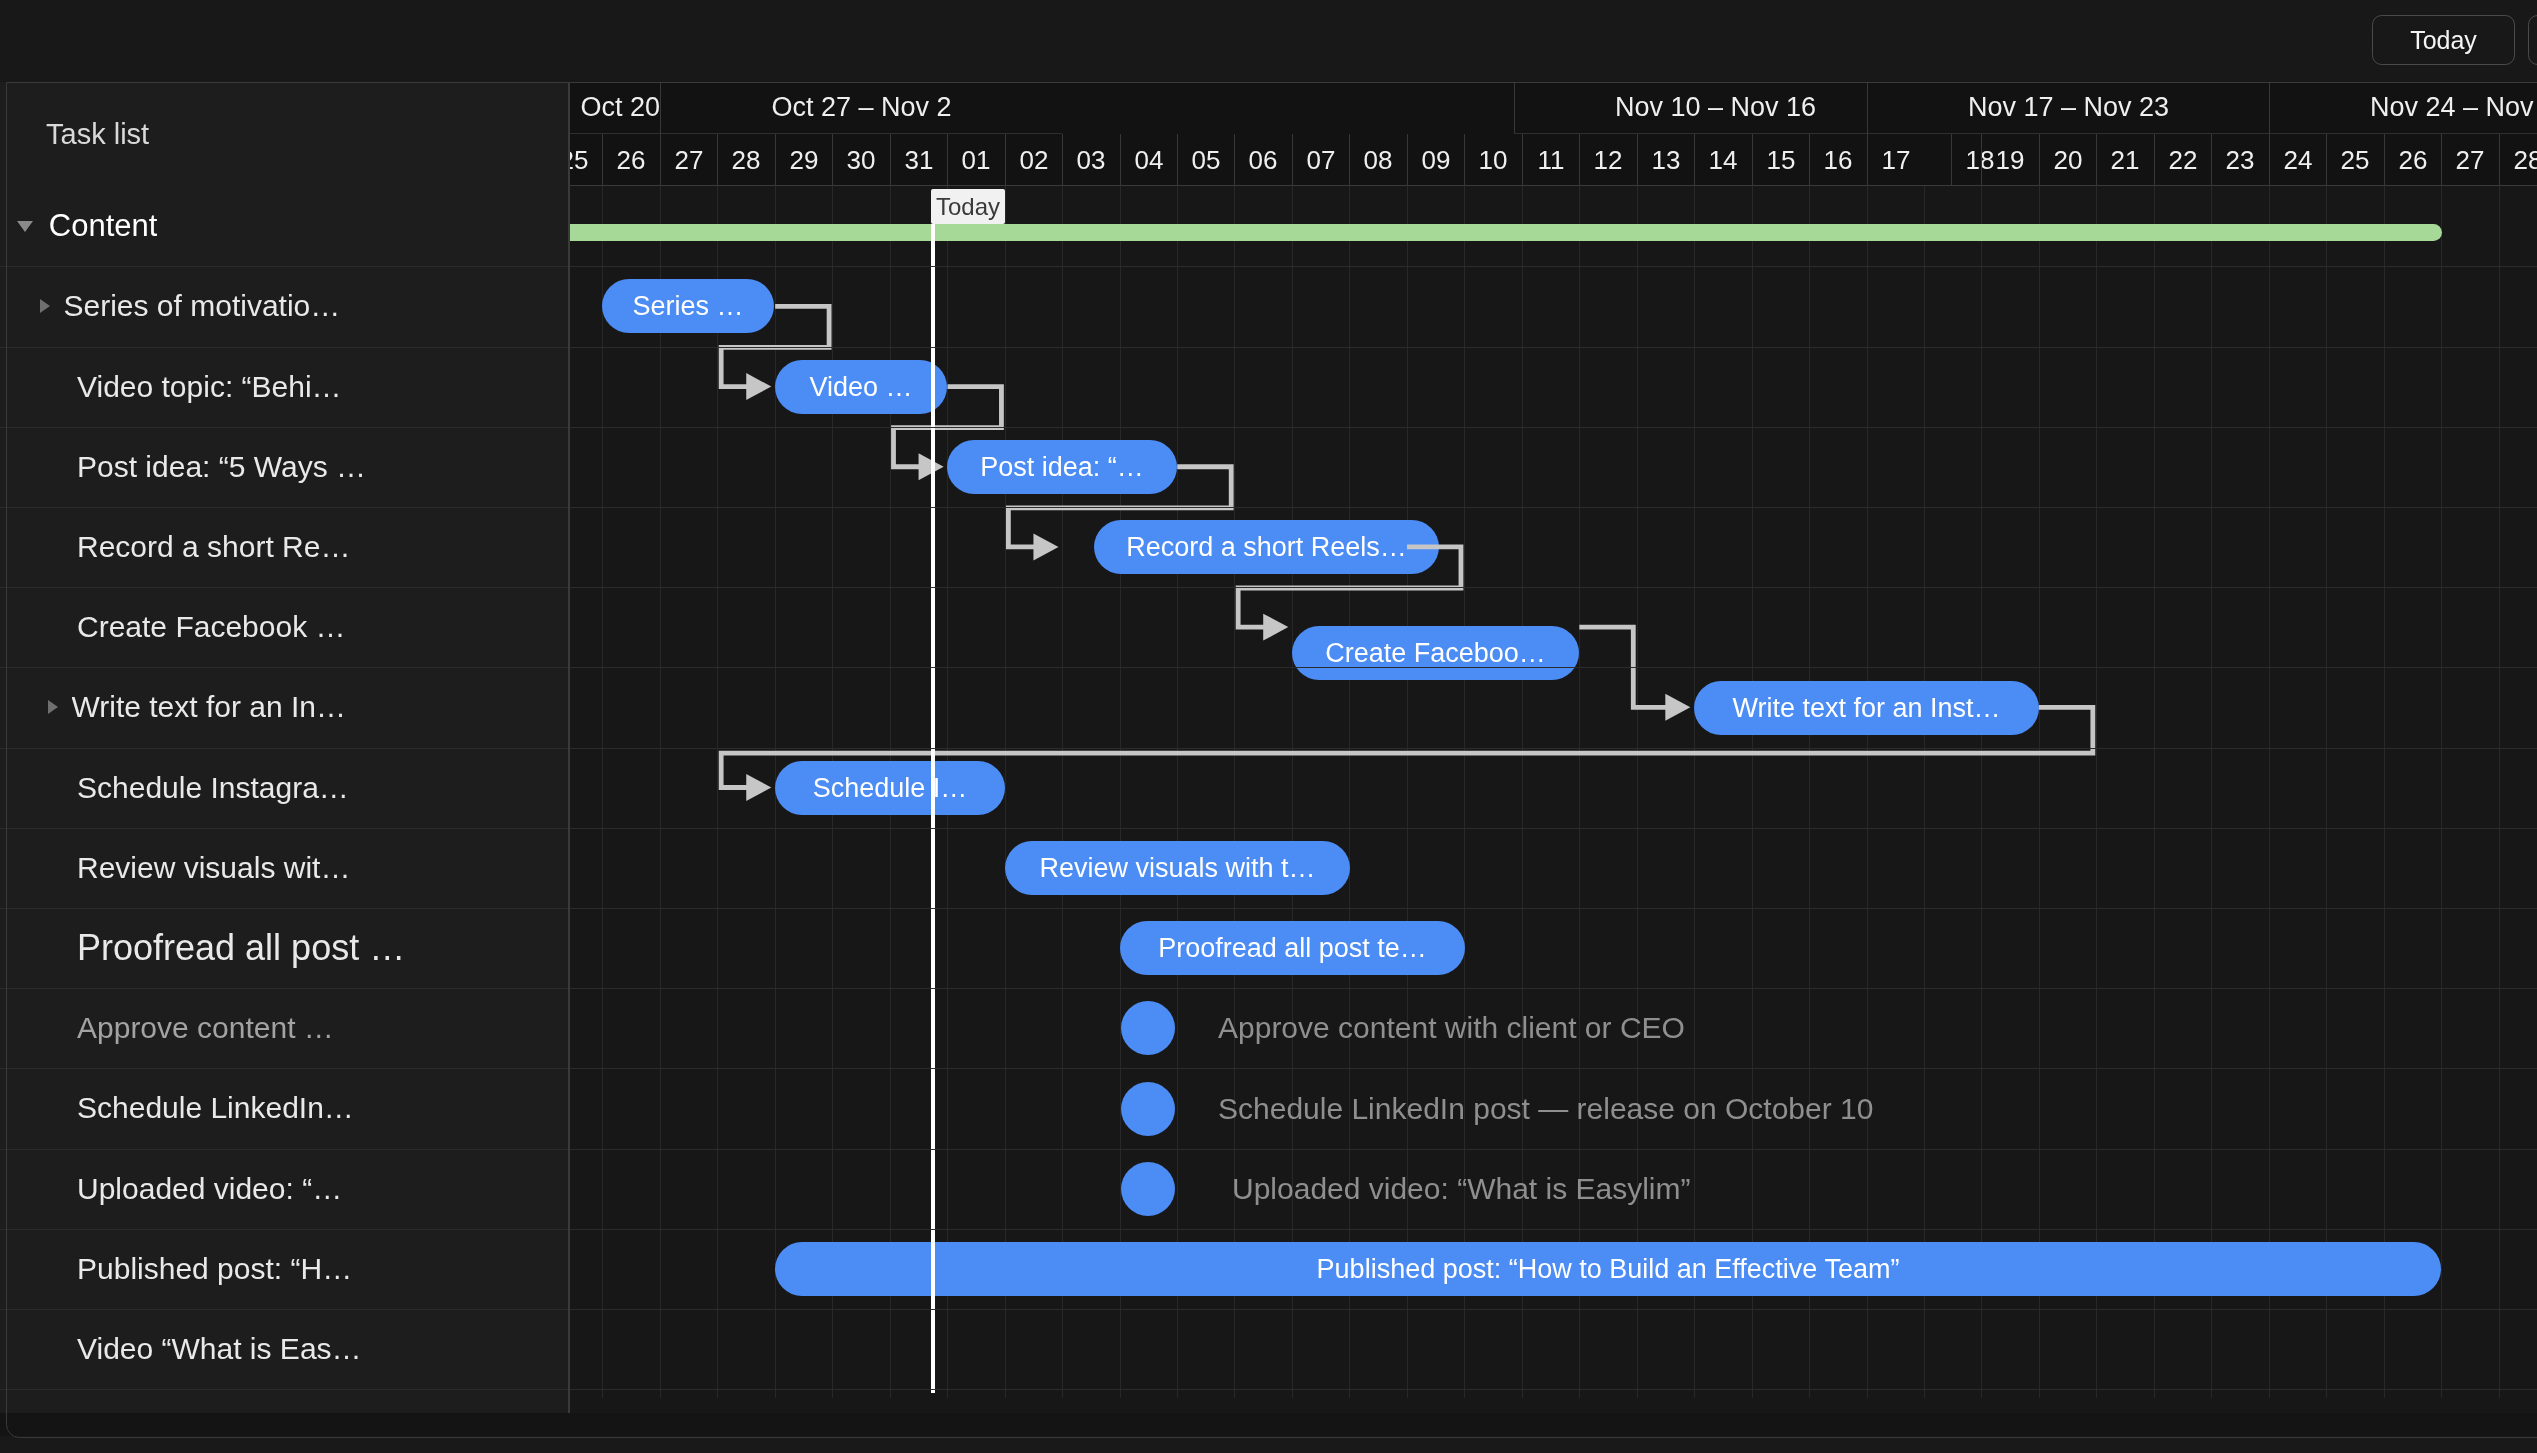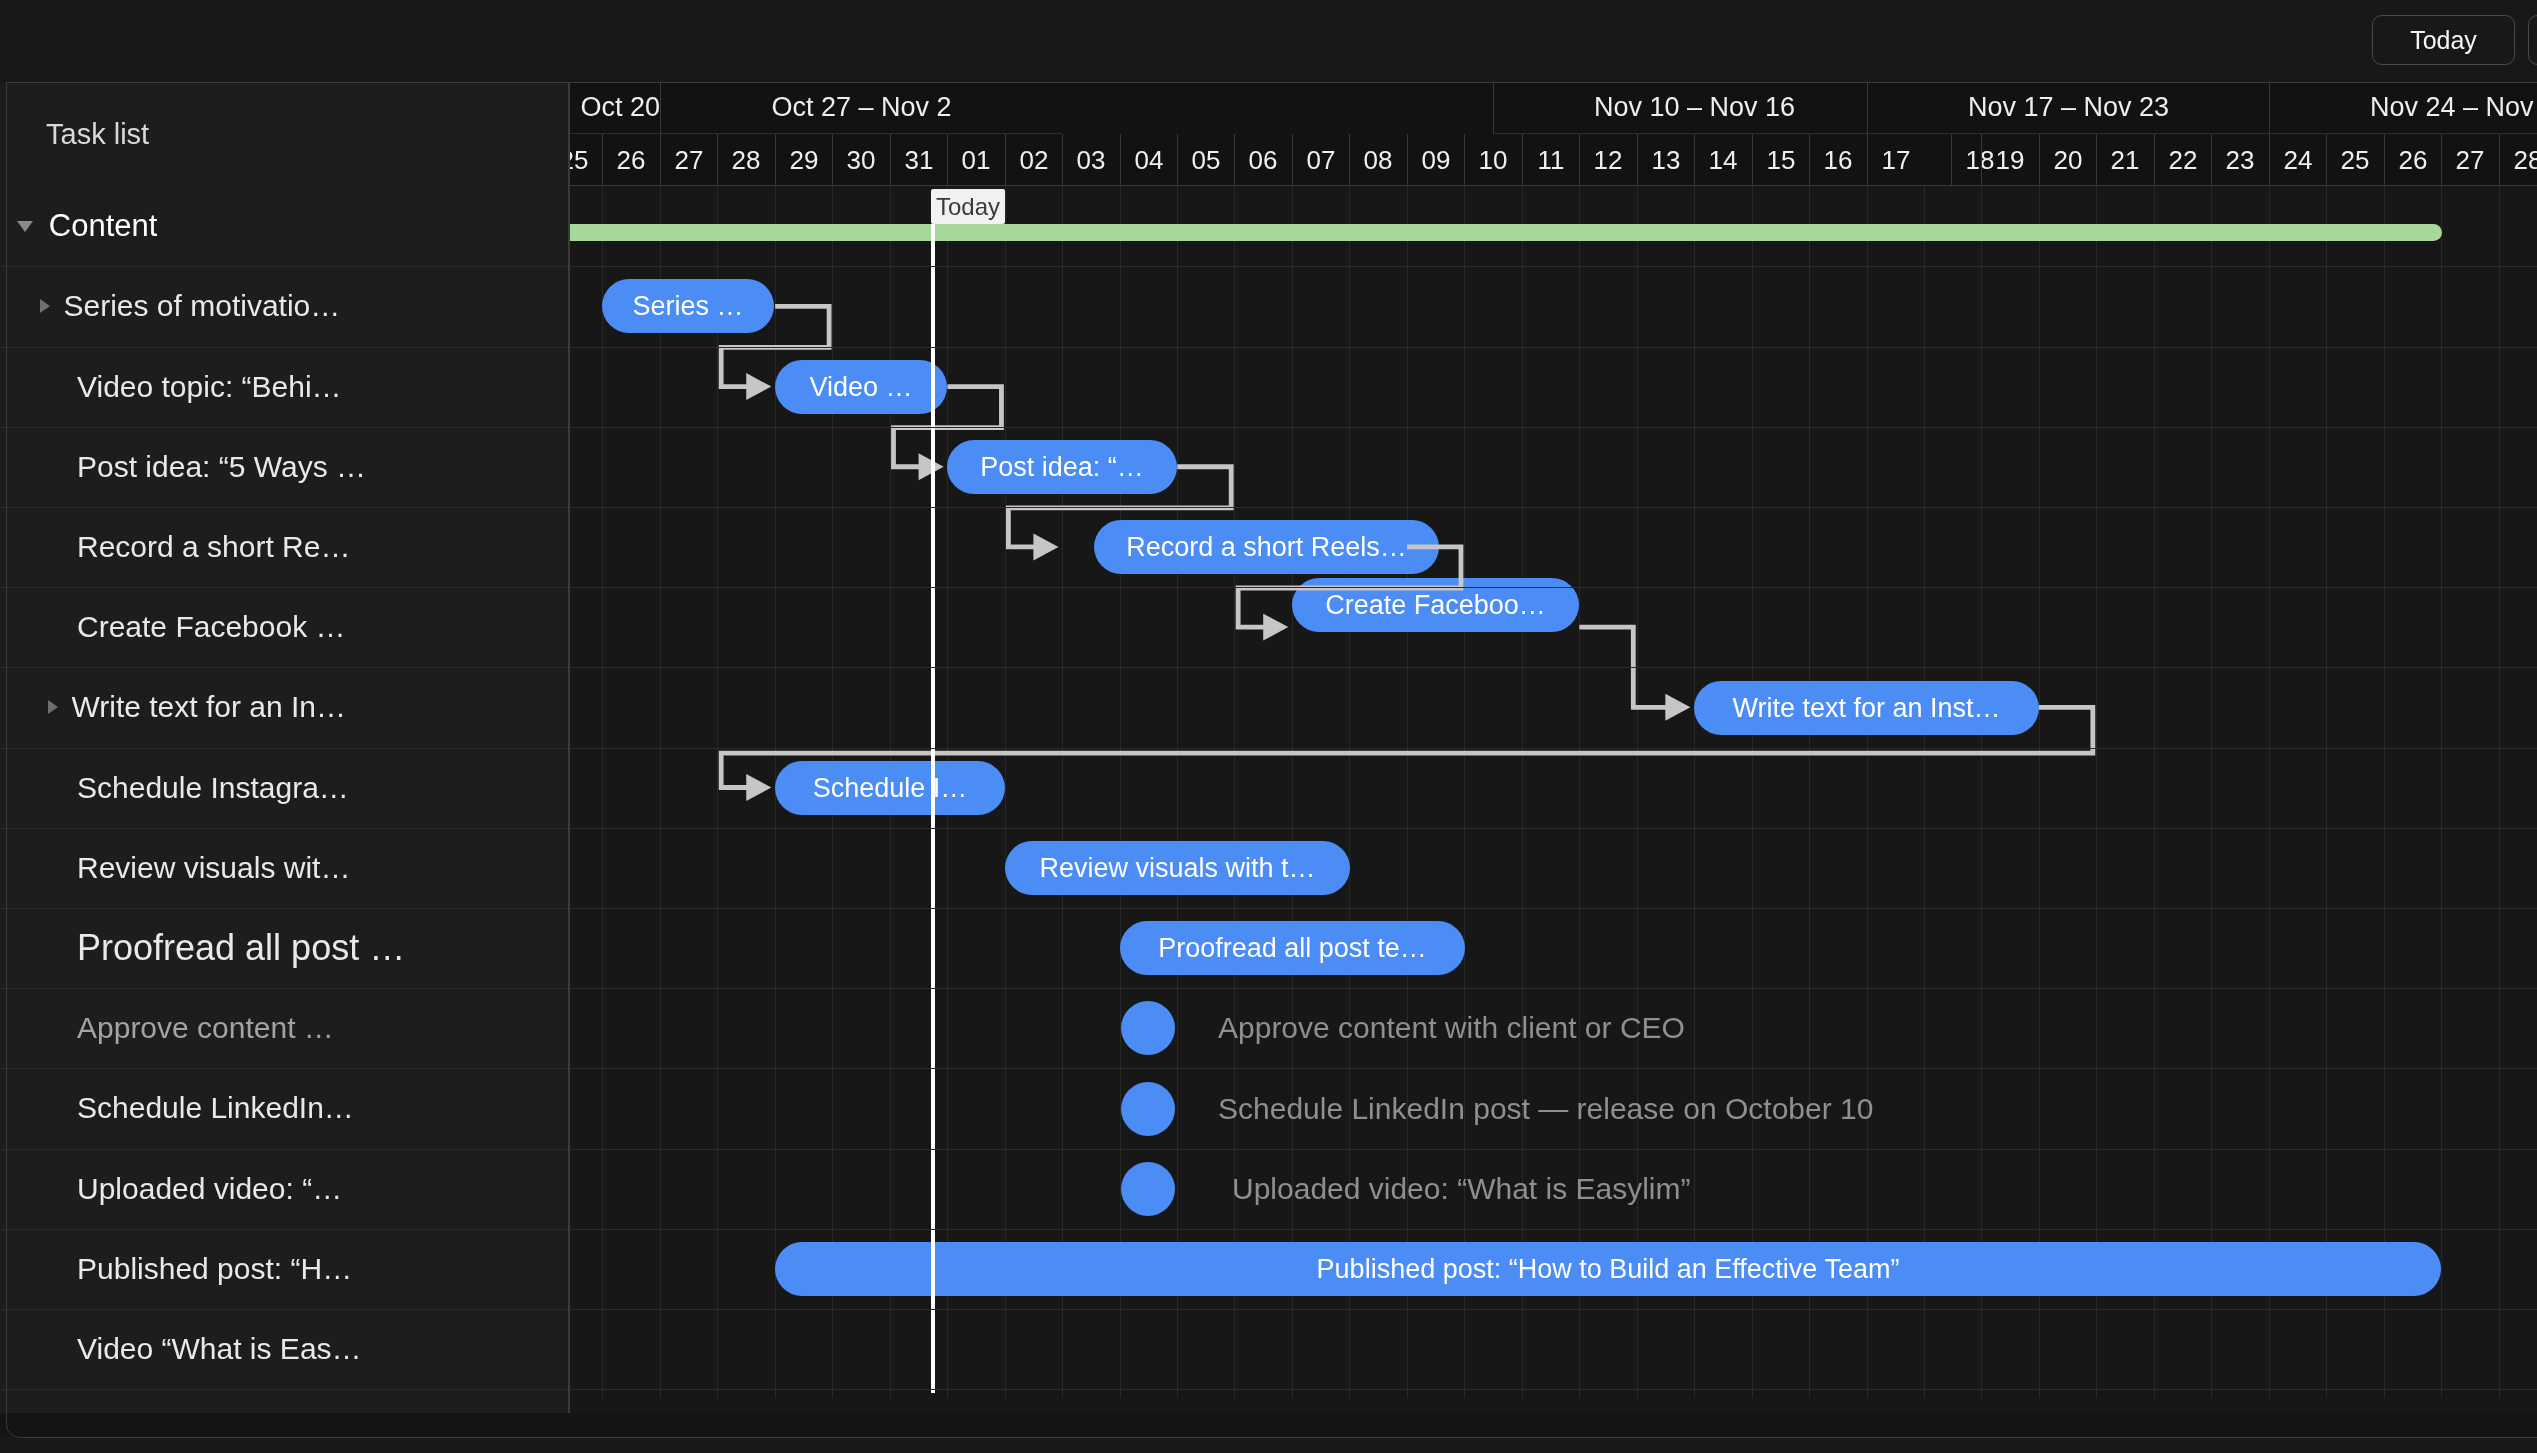--- a/index.html
+++ b/index.html
@@ -158,21 +158,21 @@
     <div class="rowline abs" style="top: 1229px;"></div>
     <div class="rowline abs" style="top: 1309px;"></div>
     <div class="rowline abs" style="top: 1389px;"></div>
   </div>
 <div id="panel-edge" class="abs"></div>
 
 <div id="timeline" class="abs">
   <div id="tl-header" class="abs">
       <div class="week-cell clip-left abs" style="left: 0px; width: 91px;">Oct 20 – Oct 26</div>
       <div class="week-cell abs" style="left: 91px; width: 402px;">Oct 27 – Nov 2</div>
-      <div class="week-cell abs" style="left: 924px; width: 402px;">Nov 10 – Nov 16</div>
+      <div class="week-cell abs" style="left: 945px; width: 402px;">Nov 10 – Nov 16</div>
       <div class="week-cell abs" style="left: 1298px; width: 402px;">Nov 17 – Nov 23</div>
       <div class="week-cell abs" style="left: 1700px; width: 402px;">Nov 24 – Nov 30</div>
       <div class="day-cell abs" style="left: -24px; width: 57px;">25</div>
       <div class="day-cell abs" style="left: 33px; width: 57px;">26</div>
       <div class="day-cell abs" style="left: 91px; width: 57px;">27</div>
       <div class="day-cell abs" style="left: 148px; width: 57px;">28</div>
       <div class="day-cell abs" style="left: 206px; width: 57px;">29</div>
       <div class="day-cell abs" style="left: 263px; width: 57px;">30</div>
       <div class="day-cell abs" style="left: 321px; width: 57px;">31</div>
       <div class="day-cell abs" style="left: 378px; width: 57px;">01</div>
@@ -239,21 +239,21 @@
       <div class="vgrid abs" style="left: 1815px;"></div>
       <div class="vgrid abs" style="left: 1872px;"></div>
       <div class="vgrid abs" style="left: 1930px;"></div>
     </div>
   <div id="tl-bars">
       <div class="abs" style="left: -311px; top: 142px; width: 2184px; height: 17.4px; background: rgb(166, 217, 152); border-radius: 8.7px; z-index: 3;"></div>
       <div class="gantt-bar abs" style="left: 33px; top: 197px; width: 172px;">Series …</div>
       <div class="gantt-bar abs" style="left: 206px; top: 278px; width: 172px;">Video …</div>
       <div class="gantt-bar abs" style="left: 378px; top: 358px; width: 230px;">Post idea: “…</div>
       <div class="gantt-bar abs" style="left: 493px; top: 438px; width: 345px; margin-left: 32px;">Record a short Reels…</div>
-      <div class="gantt-bar abs" style="left: 723px; top: 496px; width: 287px;">Create Faceboo…</div>
+      <div class="gantt-bar abs" style="left: 723px; top: 544px; width: 287px;">Create Faceboo…</div>
       <div class="gantt-bar abs" style="left: 1125px; top: 599px; width: 345px;">Write text for an Inst…</div>
       <div class="gantt-bar abs" style="left: 206px; top: 679px; width: 230px;">Schedule I…</div>
       <div class="gantt-bar abs" style="left: 436px; top: 759px; width: 345px;">Review visuals with t…</div>
       <div class="gantt-bar abs" style="left: 551px; top: 839px; width: 345px;">Proofread all post te…</div>
       <div class="gantt-bar abs" style="left: 206px; top: 1160px; width: 1666px;">Published post: “How to Build an Effective Team”</div>
       <div class="milestone abs" style="left: 552px; top: 919px;"></div>
       <div class="ms-label abs" style="left: 649px; top: 919px;">Approve content with client or CEO</div>
       <div class="milestone abs" style="left: 552px; top: 1000px;"></div>
       <div class="ms-label abs" style="left: 649px; top: 1000px;">Schedule LinkedIn post — release on October 10</div>
       <div class="milestone abs" style="left: 552px; top: 1080px;"></div>

